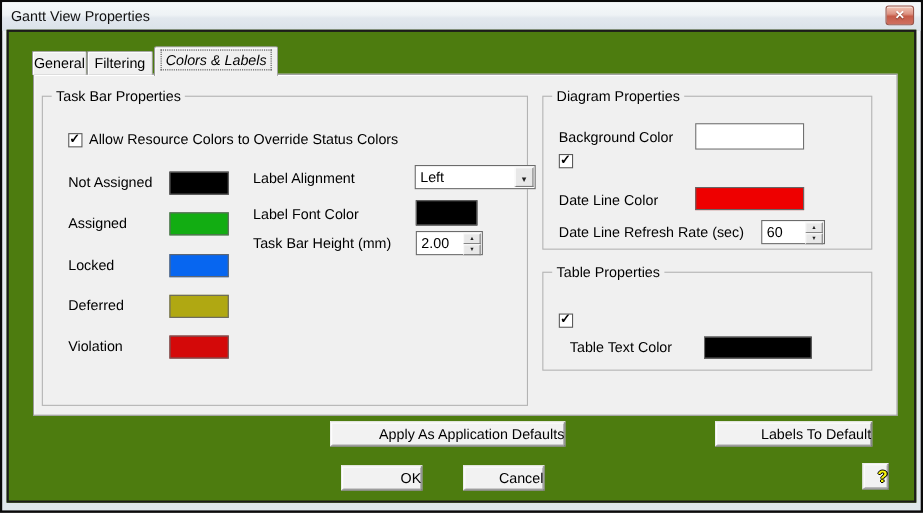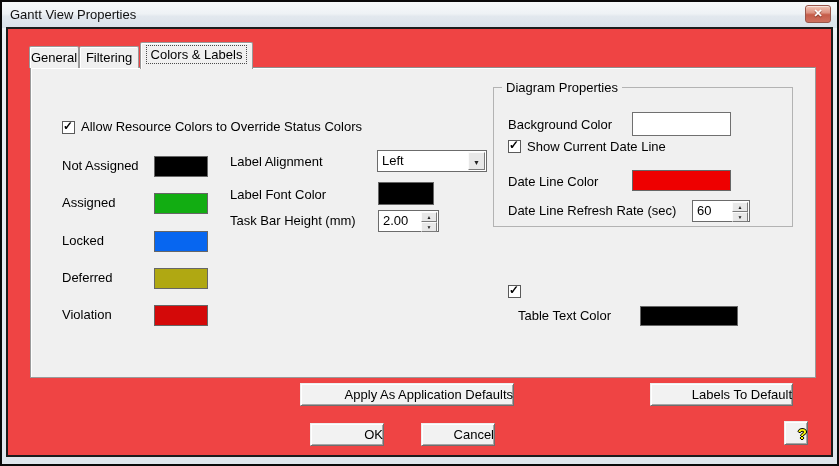--- a/index.html
+++ b/index.html
@@ -12,30 +12,30 @@
               background:linear-gradient(180deg,#f6f9fa 0%,#eef2f5 45%,#e2e8ee 55%,#dae2e9 100%); }
   .title { position:absolute; left:8px; top:5px; font-size:13px; color:#101010; }
   .close-btn { position:absolute; right:6px; top:3px; width:26px; height:18px; border-radius:3px;
                border:1px solid #99564b;
                background:linear-gradient(180deg,#f0c4b4 0%,#dd9383 42%,#cf705d 50%,#c55c49 55%,#cf705f 100%);
                box-shadow:inset 0 1px 0 rgba(255,255,255,.55); cursor:default; }
   .close-x { position:absolute; left:0; right:0; top:1px; text-align:center; font-size:11px; font-weight:bold;
              color:#fff; text-shadow:0 1px 1px rgba(90,30,20,.7); }
 
   .client { position:absolute; left:6px; right:6px; top:27px; bottom:9px;
-            border:2px solid #1c1c1c; background:#ef4444; }
+            border:2px solid #1c1c1c; background:#4d7c0f; }
 
   
   .tabpage { position:absolute; left:22px; top:38px; width:786px; height:311px;
              background:#f0f0f0; border:1px solid #9a9a9a;
              border-top-color:#8f8f8f; box-shadow:inset 1px 1px 0 #ffffff; }
   .tab { position:absolute; top:17px; height:22px; background:#f0f0f0;
          border:1px solid #9a9a9a; border-bottom:none; border-radius:2px 2px 0 0;
          box-shadow:inset 1px 1px 0 #ffffff; text-align:center; line-height:21px; cursor:default; z-index:2; }
-  .tab.active { top:13px; height:27px; z-index:3; line-height:24px; }
+  .tab.active { top:13px; height:27px; z-index:3; line-height:24px;font-style:italic; }
   .tab .focus-rect { outline:1px dotted #4a4a4a; padding:1px 4px; }
 
   
   .groupbox { position:absolute; border:1px solid #b3b3b3; background:transparent; }
   .legend { position:absolute; top:-8px; left:8px; background:#f0f0f0; padding:0 4px; font-size:13px; }
 
   .lbl { position:absolute; height:16px; line-height:16px; white-space:nowrap; }
 
   .swatch { position:absolute; border:1px solid #666; cursor:default; }
 
@@ -83,20 +83,23 @@
     <div class="tab" style="left:21px; width:50px;">
       <span>General</span>
     </div>
     <div class="tab" style="left:71px; width:60px;">
       <span>Filtering</span>
     </div>
     <div class="tab active" style="left:132px; width:113px;">
       <span class="focus-rect">Colors &amp; Labels</span>
     </div>
 
+    <div class="groupbox" style="left:30px; top:58px; width:442px; height:282px;">
+      <span class="legend">Task Bar Properties</span>
+    </div>
 
     <span class="checkbox" style="left:54px; top:92px;">
       <span class="checkmark">✓</span>
     </span>
     <span class="lbl" style="left:73px; top:90px;">Allow Resource Colors to Override Status Colors</span>
 
     <span class="lbl" style="left:54px; top:129px;">Not Assigned</span>
     <span class="swatch" style="left: 146px; top: 127px; width: 54px; height: 21px; background: rgb(0, 0, 0);"></span>
 
     <span class="lbl" style="left:54px; top:166px;">Assigned</span>
@@ -134,34 +137,36 @@
     <div class="groupbox" style="left:485px; top:58px; width:300px; height:140px;">
       <span class="legend">Diagram Properties</span>
     </div>
 
     <span class="lbl" style="left:500px; top:88px;">Background Color</span>
     <span class="swatch" style="left: 624px; top: 83px; width: 99px; height: 24px; border-color: rgb(112, 112, 112); background: rgb(255, 255, 255);"></span>
 
     <span class="checkbox" style="left:500px; top:111px;">
       <span class="checkmark">✓</span>
     </span>
-    <span class="lbl" style="left:519px; top:110px;">Show Current Date Line</span>
 
     <span class="lbl" style="left:500px; top:145px;">Date Line Color</span>
     <span class="swatch" style="left: 624px; top: 141px; width: 99px; height: 21px; background: rgb(238, 0, 0);"></span>
 
     <span class="lbl" style="left:500px; top:174px;">Date Line Refresh Rate (sec)</span>
     <div class="spin" style="left:684px; top:171px; width:58px; height:22px;padding-left:44px;">
       <span class="spin-value">60</span>
       <span class="spin-btns">
         <span class="spin-up">▲</span>
         <span class="spin-down">▼</span>
       </span>
     </div>
 
+    <div class="groupbox" style="left:485px; top:218px; width:300px; height:90px;">
+      <span class="legend">Table Properties</span>
+    </div>
 
     <span class="checkbox" style="left:500px; top:256px;">
       <span class="checkmark">✓</span>
     </span>
 
     <span class="lbl" style="left:510px; top:279px;">Table Text Color</span>
     <span class="swatch" style="left: 632px; top: 277px; width: 98px; height: 20px; background: rgb(0, 0, 0);"></span>
 
     <button class="btn" style="left:292px; top:354px; width:214px; height:23px;">Apply As Application Defaults</button>
     <button class="btn" style="left:642px; top:354px; width:143px; height:23px;">Labels To Default</button>

